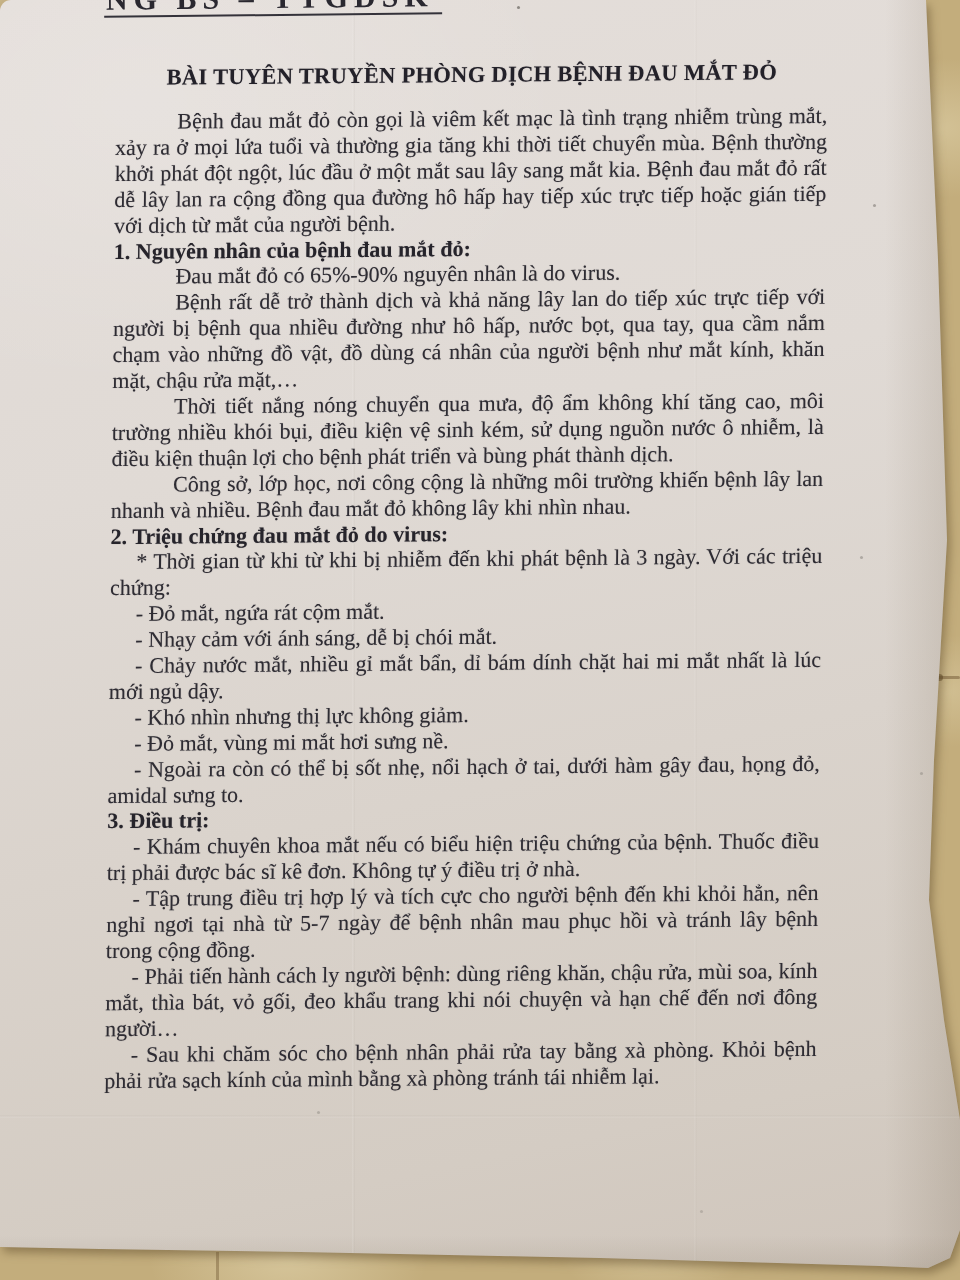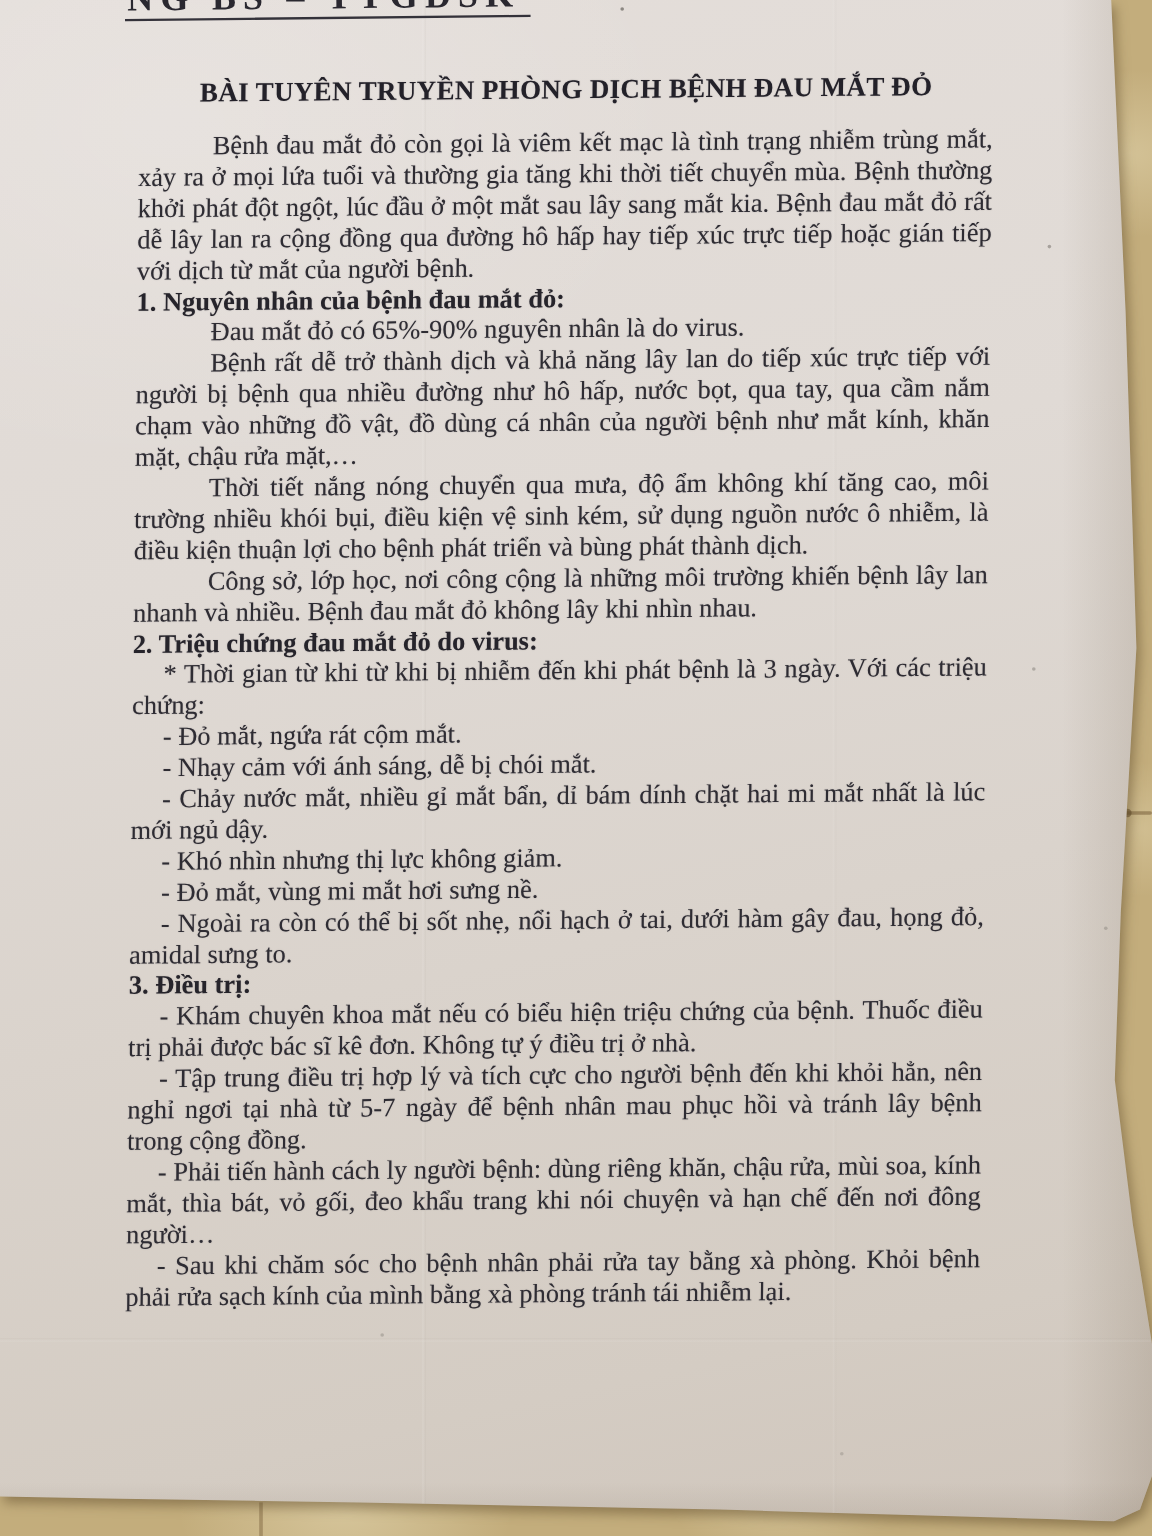--- a/index.html
+++ b/index.html
@@ -23,20 +23,21 @@
   .grout-knot{position:absolute;left:936px;top:674px;width:7px;height:7px;background:rgba(100,78,45,.6);border-radius:50%;}
   .grout-v{position:absolute;left:216px;top:1252px;width:3px;height:28px;background:rgba(128,103,66,.5);}
   
   .paper-wrap{position:absolute;inset:0;filter:drop-shadow(3px 5px 5px rgba(92,72,40,.5));}
   .paper{
     position:absolute;inset:0;
     clip-path:polygon(0px 0px,926px 0px,938px 260px,947px 540px,934px 760px,929px 900px,
       944px 1020px,960px 1120px,960px 1230px,950px 1258px,928px 1268px,880px 1266px,
       600px 1258px,300px 1252px,100px 1249px,0px 1247px);
     background:linear-gradient(168deg,#e4deda 0%,#e0dad5 35%,#dad3cc 60%,#d4ccc3 85%,#cfc5bb 100%);
+    border-radius:11px;
   }
   .paper-shade{
     position:absolute;inset:0;pointer-events:none;
     background:
       linear-gradient(270deg, rgba(135,120,100,.25) 0px, rgba(135,120,100,0) 75px),
       linear-gradient(0deg, rgba(120,105,85,.2) 0px, rgba(120,105,85,0) 45px),
       radial-gradient(620px 420px at 15% 8%, rgba(255,255,255,.16), transparent 70%);
   }
   .crease{position:absolute;pointer-events:none;}
   .crease-v1{left:352px;top:0;width:3px;height:100%;opacity:.45;

